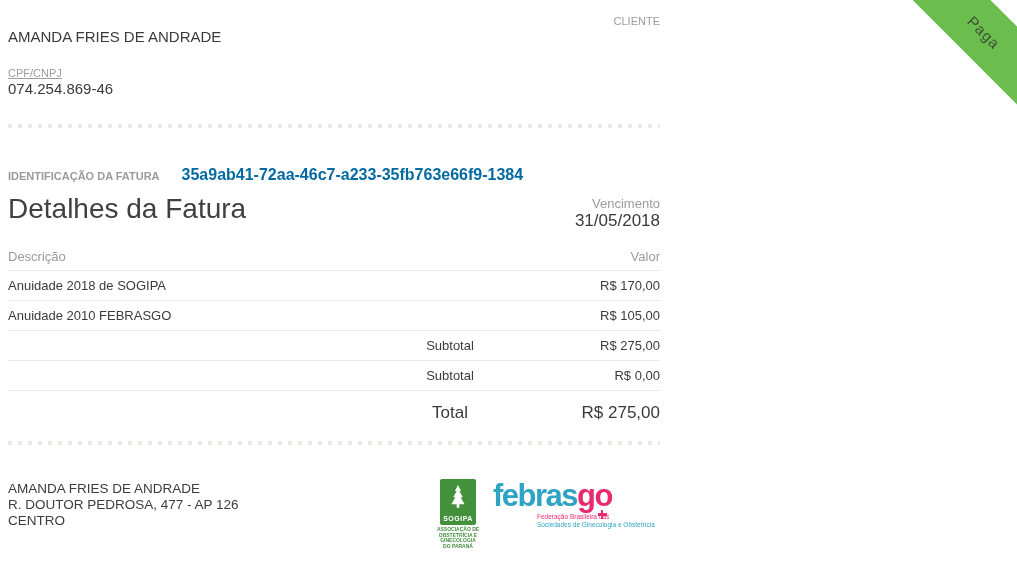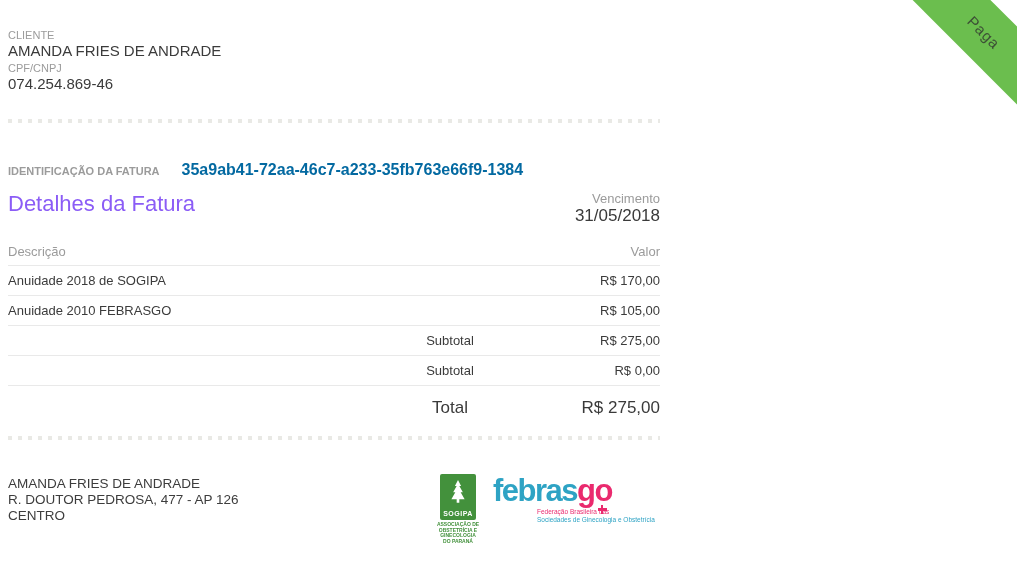--- a/index.html
+++ b/index.html
@@ -6,33 +6,33 @@
   html,body { margin:0; padding:0; }
   body {
     width:1017px; height:582px; background:#ffffff; overflow:hidden; position:relative;
     font-family:"Liberation Sans", sans-serif; color:#3b3b3b;
   }
   .content { position:absolute; left:8px; top:0; width:652px; }
 
   .muted-label { font-size:11px; line-height:13px; color:#9b9b9b; }
   .value-line { font-size:15px; line-height:18px; color:#3b3b3b; }
 
-  .client-label { margin-top:29px; }
-  .cpf-label { margin-top:2px; }
+  .client-label { margin-top:15px;text-align:right; }
+  .cpf-label { margin-top:21px;text-decoration:underline; }
 
   .dotted { height:4px; margin-top:26px;
     background-image:repeating-linear-gradient(to right,#e9e9e5 0,#e9e9e5 4px,transparent 4px,transparent 10px);
   }
   .dotted-2 { margin-top:18px; }
 
   .id-row { margin-top:38px; display:flex; align-items:baseline; gap:22px;font-weight:bold; }
   .id-value { font-size:16px; color:#0369a1; }
 
   .title-row { margin-top:12px; display:flex; justify-content:space-between; align-items:flex-start; }
-  .page-title { font-size:22px; line-height:26px; color:#8b5cf6; }
+  .page-title { font-size:28px; line-height:26px; color:#404040; }
   .due-block { text-align:right;margin-left:28px; }
   .due-label { font-size:13px; line-height:15px; color:#9b9b9b; }
   .due-date { font-size:17px; line-height:20px; color:#3a3a3a; }
 
   .table { margin-top:14px; }
   .trow { display:flex; align-items:flex-start; border-bottom:1px solid #e9e9e9; padding:7px 0; font-size:13px; }
   .trow .desc { flex:1; text-align:left; }
   .trow .mid { width:120px; text-align:center; }
   .trow .val { width:150px; text-align:right; }
   .thead { color:#9b9b9b; padding:4px 0 6px 0; }

